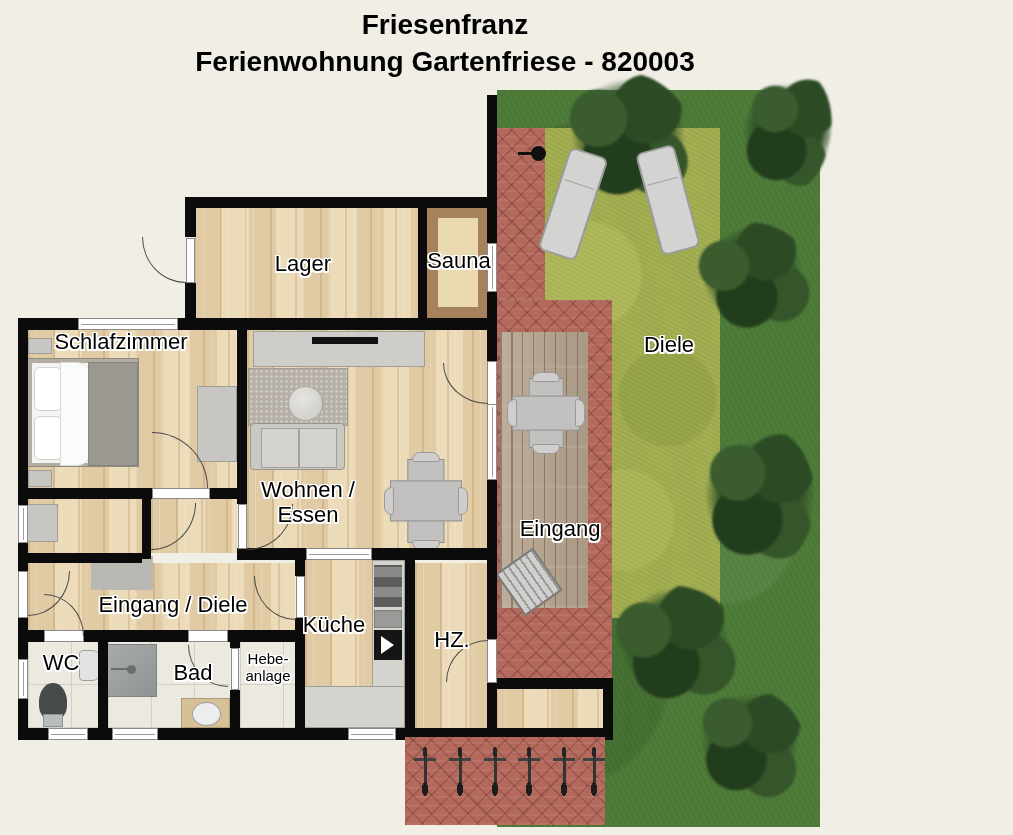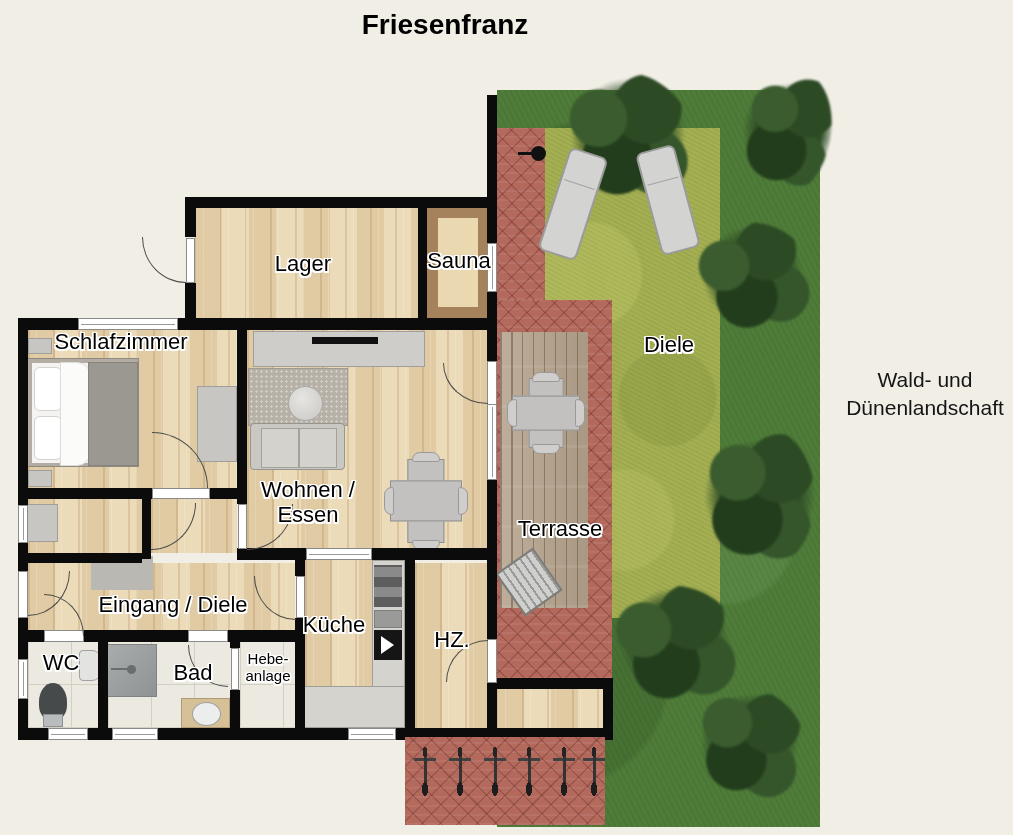--- a/index.html
+++ b/index.html
@@ -257,21 +257,20 @@
   <div class="lbl" style="left:173px;top:592px">Eingang / Diele</div>
   <div class="lbl" style="left:308px;top:477px">Wohnen /
 Essen</div>
   <div class="lbl" style="left:61px;top:650px">WC</div>
   <div class="lbl" style="left:193px;top:660px">Bad</div>
   <div class="lbl small" style="left:268px;top:650px">Hebe-
 anlage</div>
   <div class="lbl" style="left:334px;top:612px">Küche</div>
   <div class="lbl" style="left:452px;top:627px">HZ.</div>
   <div class="lbl" style="left:669px;top:332px">Diele</div>
-  <div class="lbl" style="left:560px;top:516px">Terrasse</div>
-  <div class="side-label">Wald- und
-Dünenlandschaft</div>
+  <div class="lbl" style="left:560px;top:516px">Eingang</div>
 
   <div class="title">
     <div>Friesenfranz</div>
+    <div>Ferienwohnung Gartenfriese - 820003</div>
   </div>
 
 </div>
 
 </body></html>

